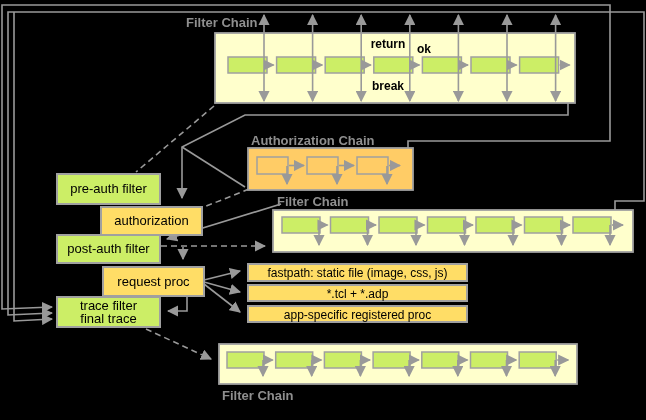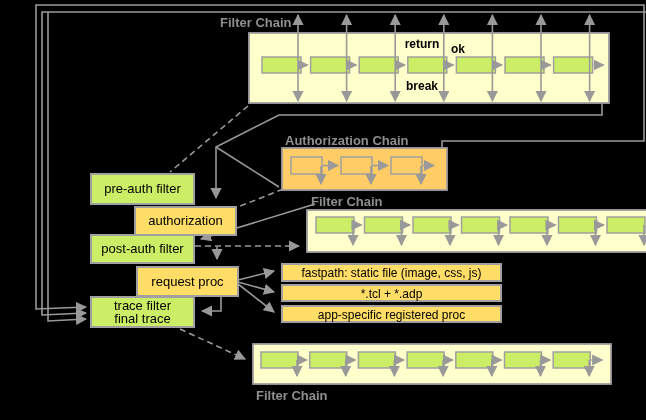--- a/index.html
+++ b/index.html
@@ -1,16 +1,16 @@
 <!DOCTYPE html>
 <html style="--background: #000000; --chain-fill: #FFFFCC; --chain-item-fill: #CCEE66; --auth-chain-fill: #FFCC66; --stage-green: #CCEE66; --stage-yellow: #FFDD66; --border: #A0A0A0; --wire: #999999; --label-gray: #8F8F8F;"><head>
 <meta charset="utf-8">
 <style>
   html,body{margin:0;padding:0;background:#000;}
-  .stage-wrap{width:550px;height:420px;position:relative;background:var(--background,#000);font-family:"Liberation Sans",sans-serif;margin-left:34px;}
+  .stage-wrap{width:550px;height:420px;position:relative;background:var(--background,#000);font-family:"Liberation Sans",sans-serif;}
   svg{display:block;}
   text{font-family:"Liberation Sans",sans-serif;}
   .chain-label{font-size:13px;font-weight:bold;fill:var(--label-gray,#8f8f8f);}
   .box-label{font-size:13px;fill:#000;}
   .small-label{font-size:12px;fill:#000;}
   .ann{font-size:12px;font-weight:bold;fill:#000;}
   .wire{stroke:var(--wire,#999);stroke-width:1.6;fill:none;}
   .dashed{stroke-dasharray:6 4;}
   .chain-box{fill:var(--chain-fill,#ffffcc);stroke:var(--border,#aaa);stroke-width:1.8;}
   .chain-box.auth{fill:var(--auth-chain-fill,#ffcc66);}

